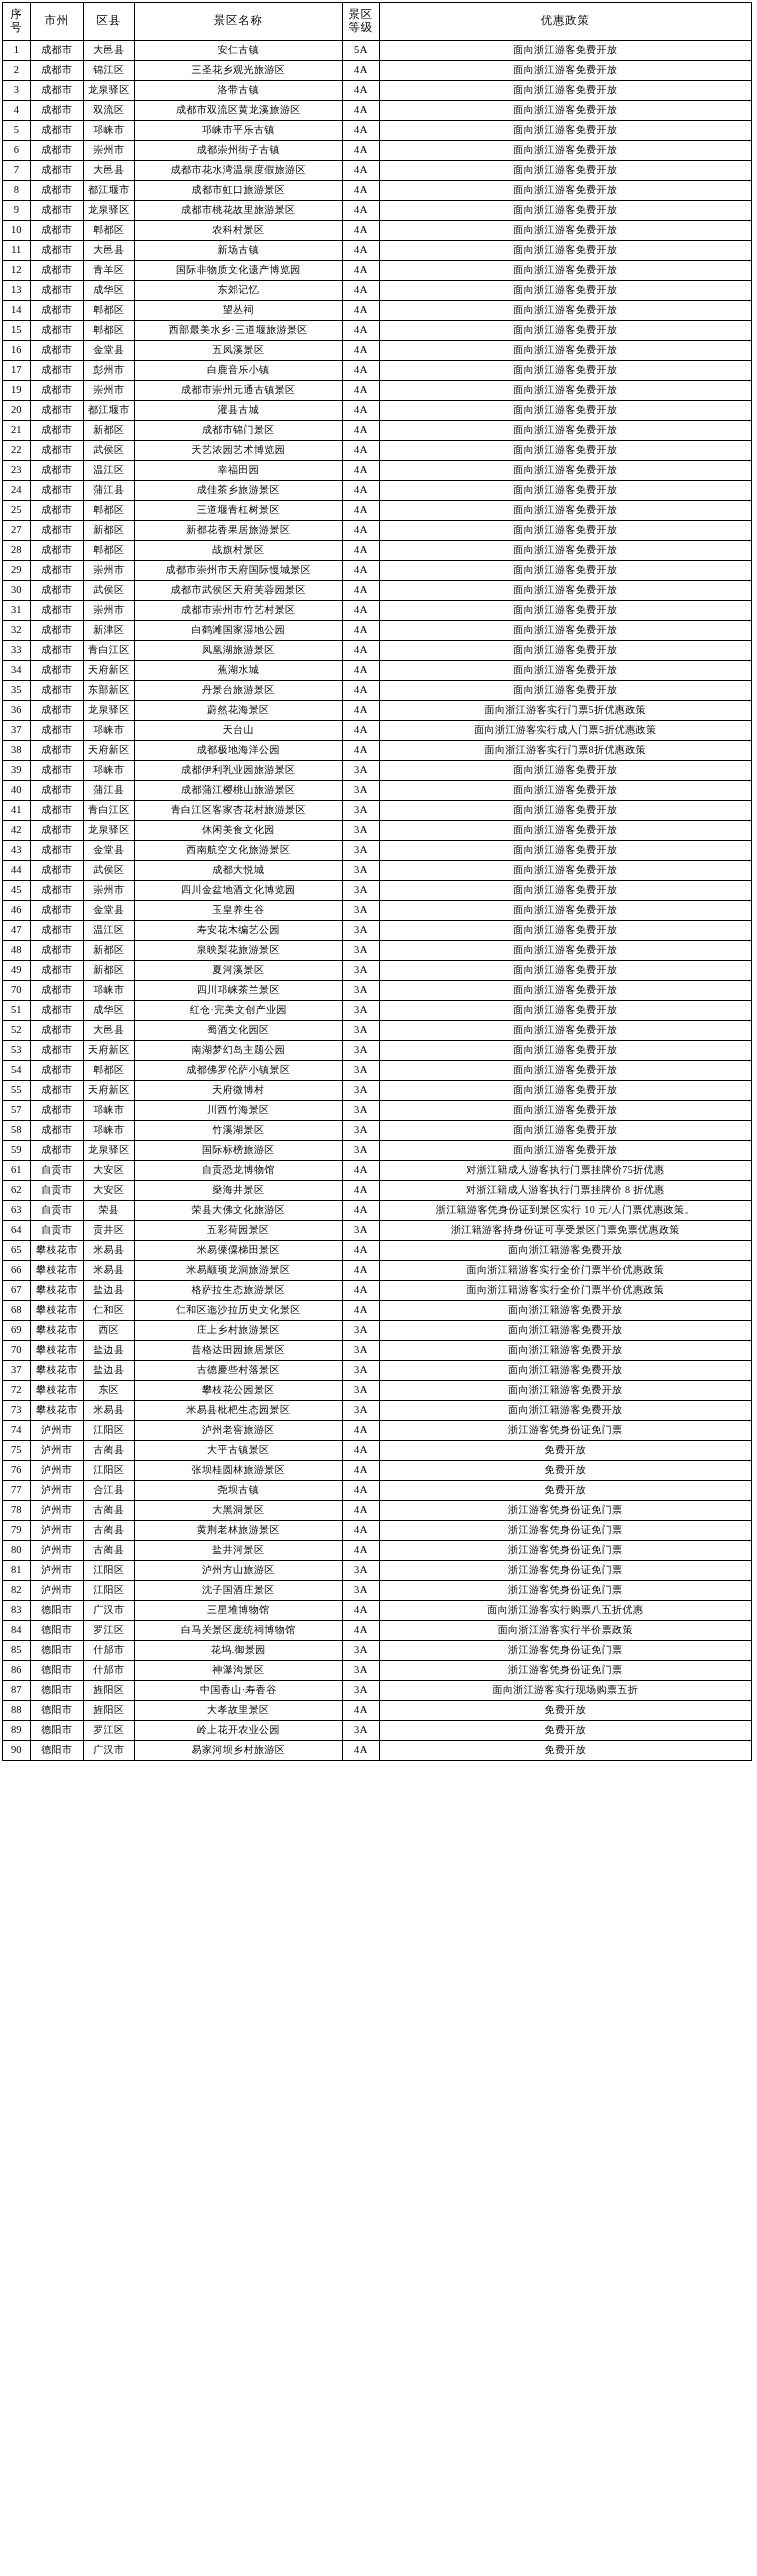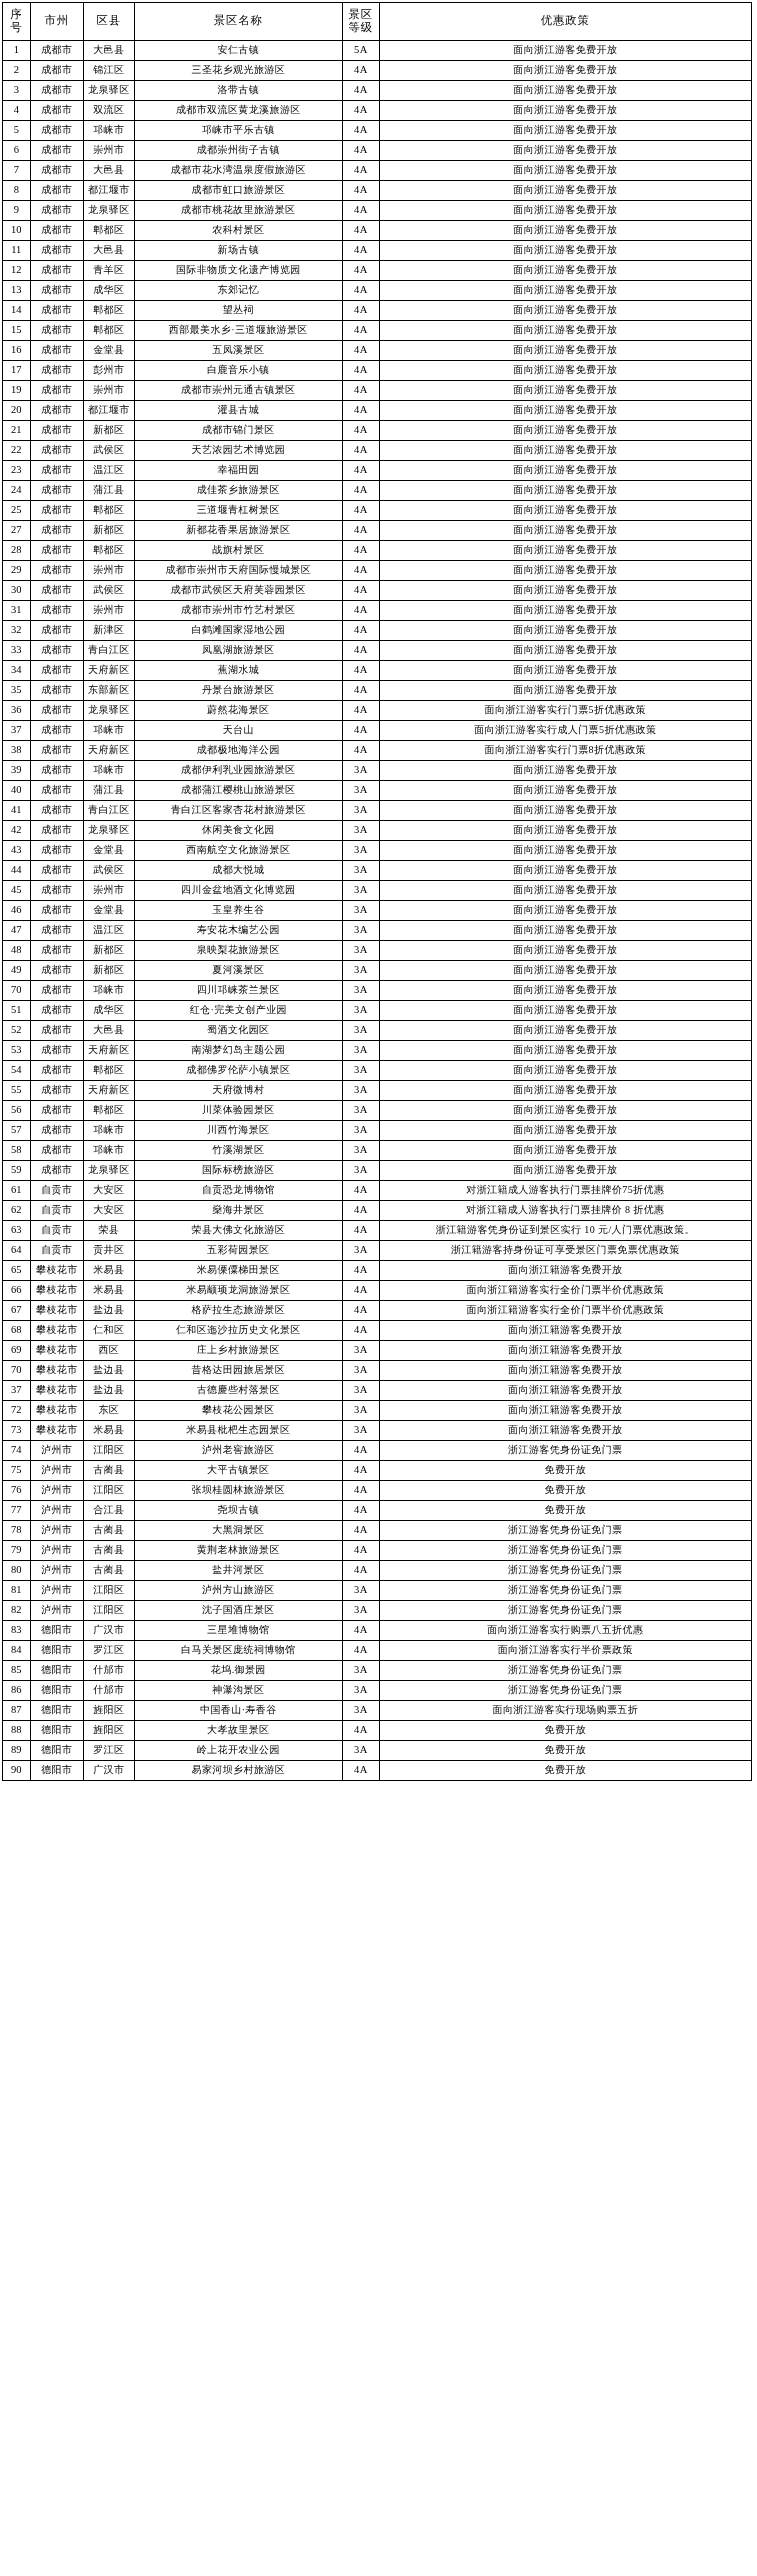--- a/index.html
+++ b/index.html
@@ -494,28 +494,20 @@
       </tr>
       <tr>
         <td class="idx">55</td>
         <td class="city">成都市</td>
         <td class="dist">天府新区</td>
         <td class="name">天府微博村</td>
         <td class="level">3A</td>
         <td class="policy">面向浙江游客免费开放</td>
       </tr>
       <tr>
-        <td class="idx">56</td>
-        <td class="city">成都市</td>
-        <td class="dist">郫都区</td>
-        <td class="name">川菜体验园景区</td>
-        <td class="level">3A</td>
-        <td class="policy">面向浙江游客免费开放</td>
-      </tr>
-      <tr>
         <td class="idx">57</td>
         <td class="city">成都市</td>
         <td class="dist">邛崃市</td>
         <td class="name">川西竹海景区</td>
         <td class="level">3A</td>
         <td class="policy">面向浙江游客免费开放</td>
       </tr>
       <tr>
         <td class="idx">58</td>
         <td class="city">成都市</td>

